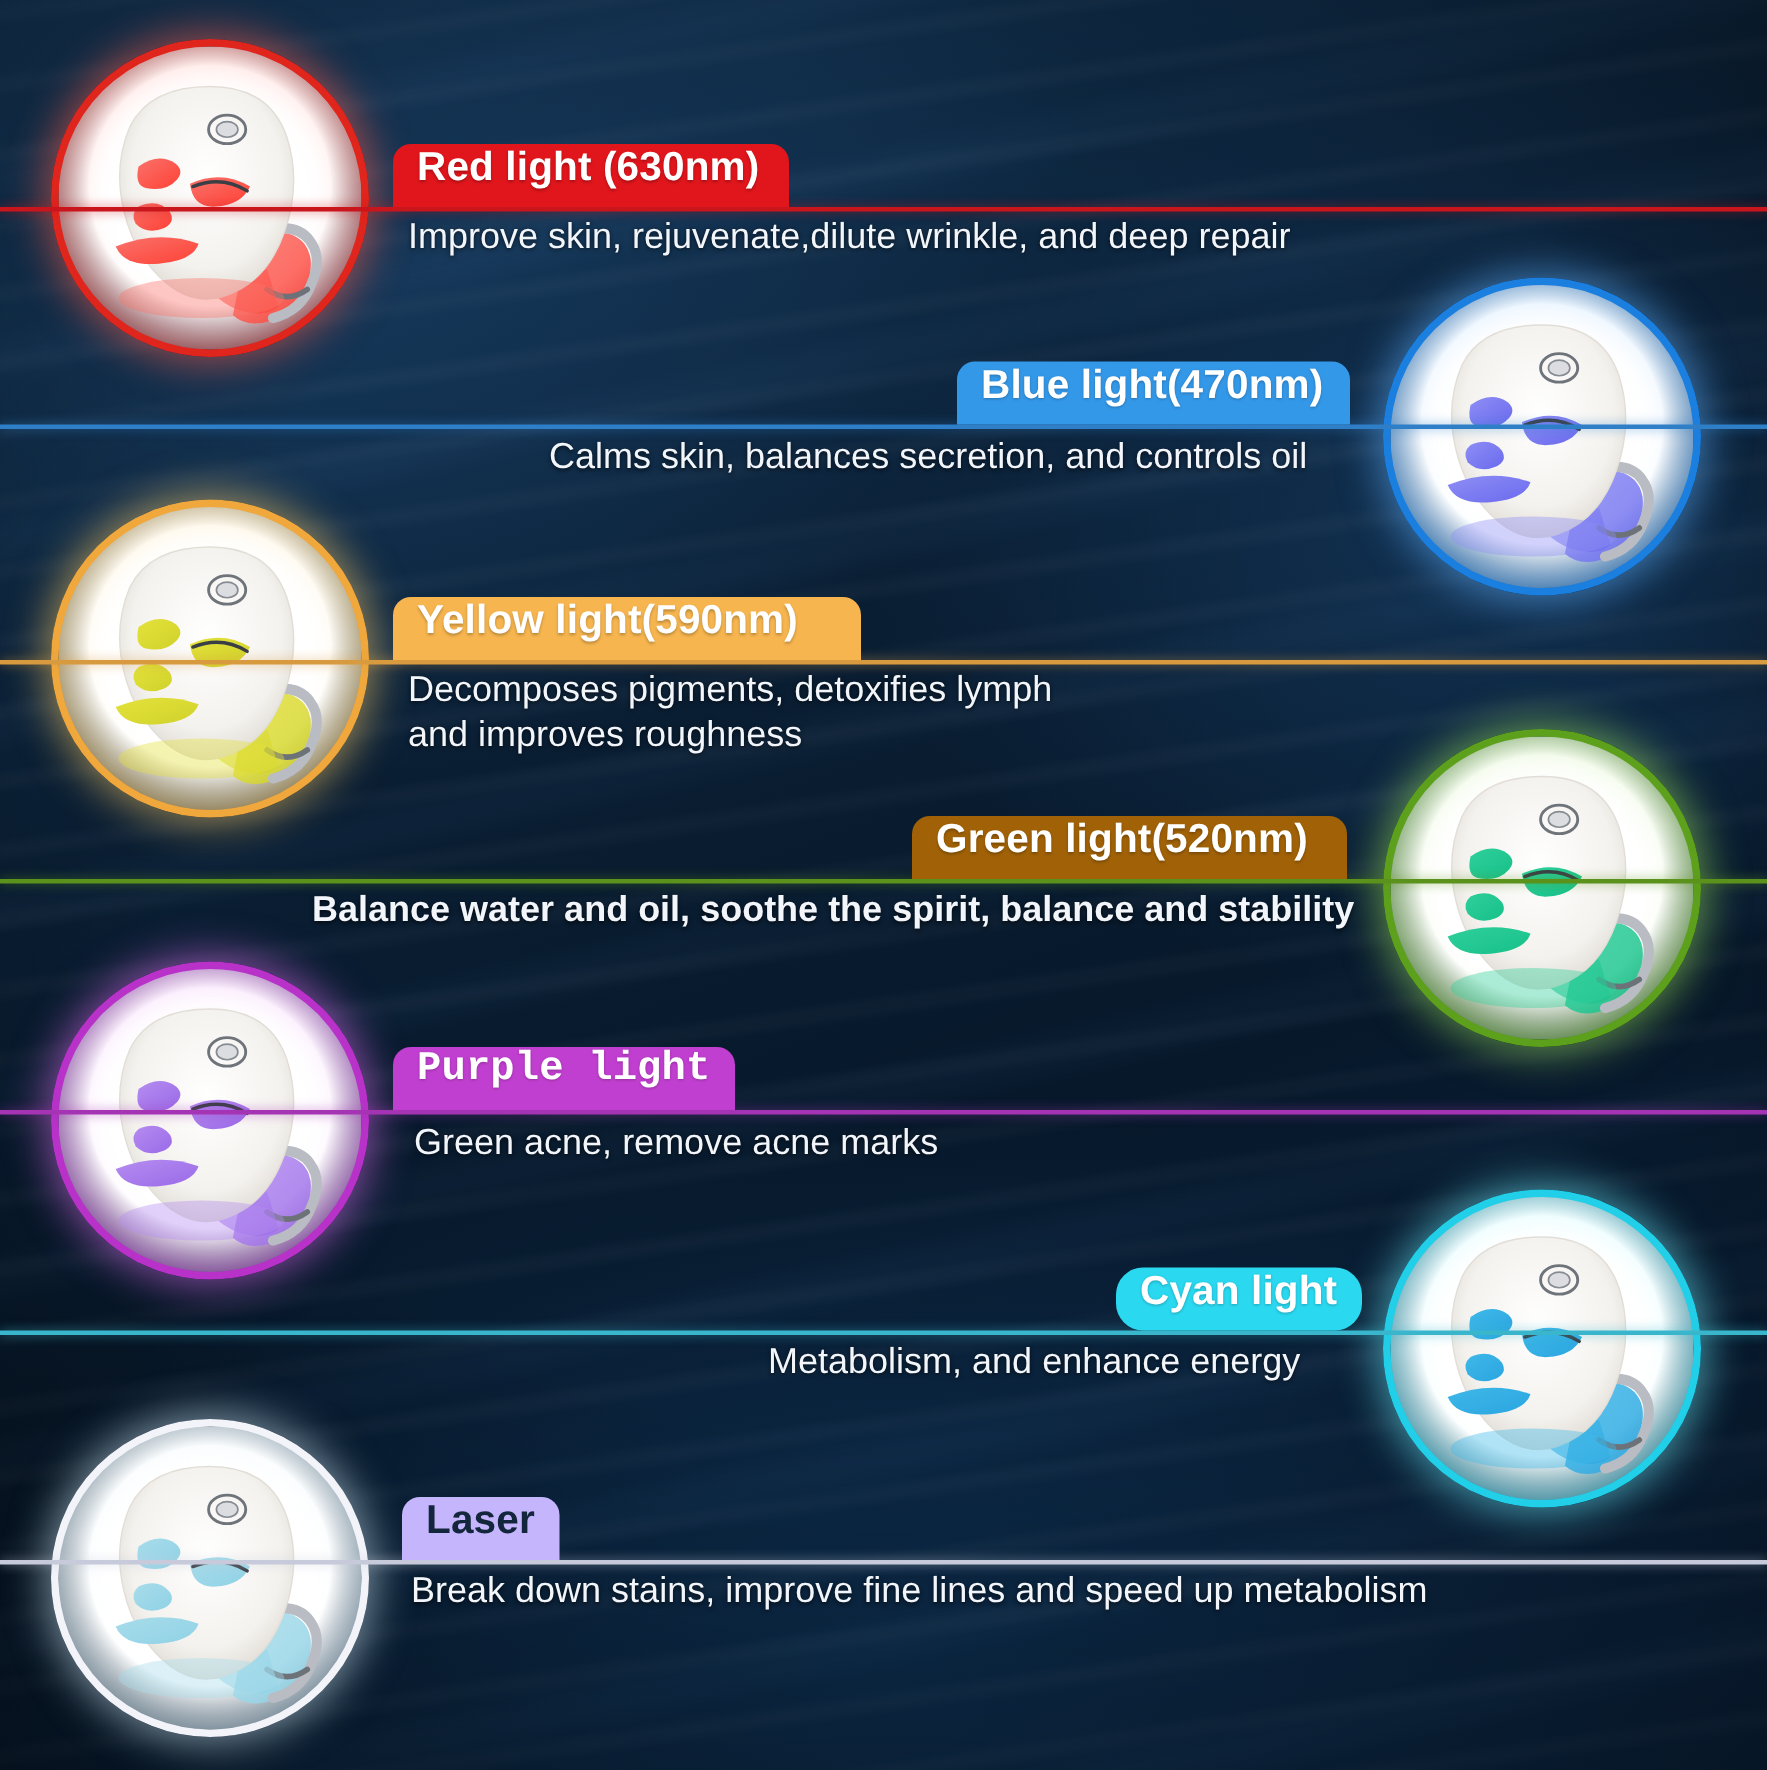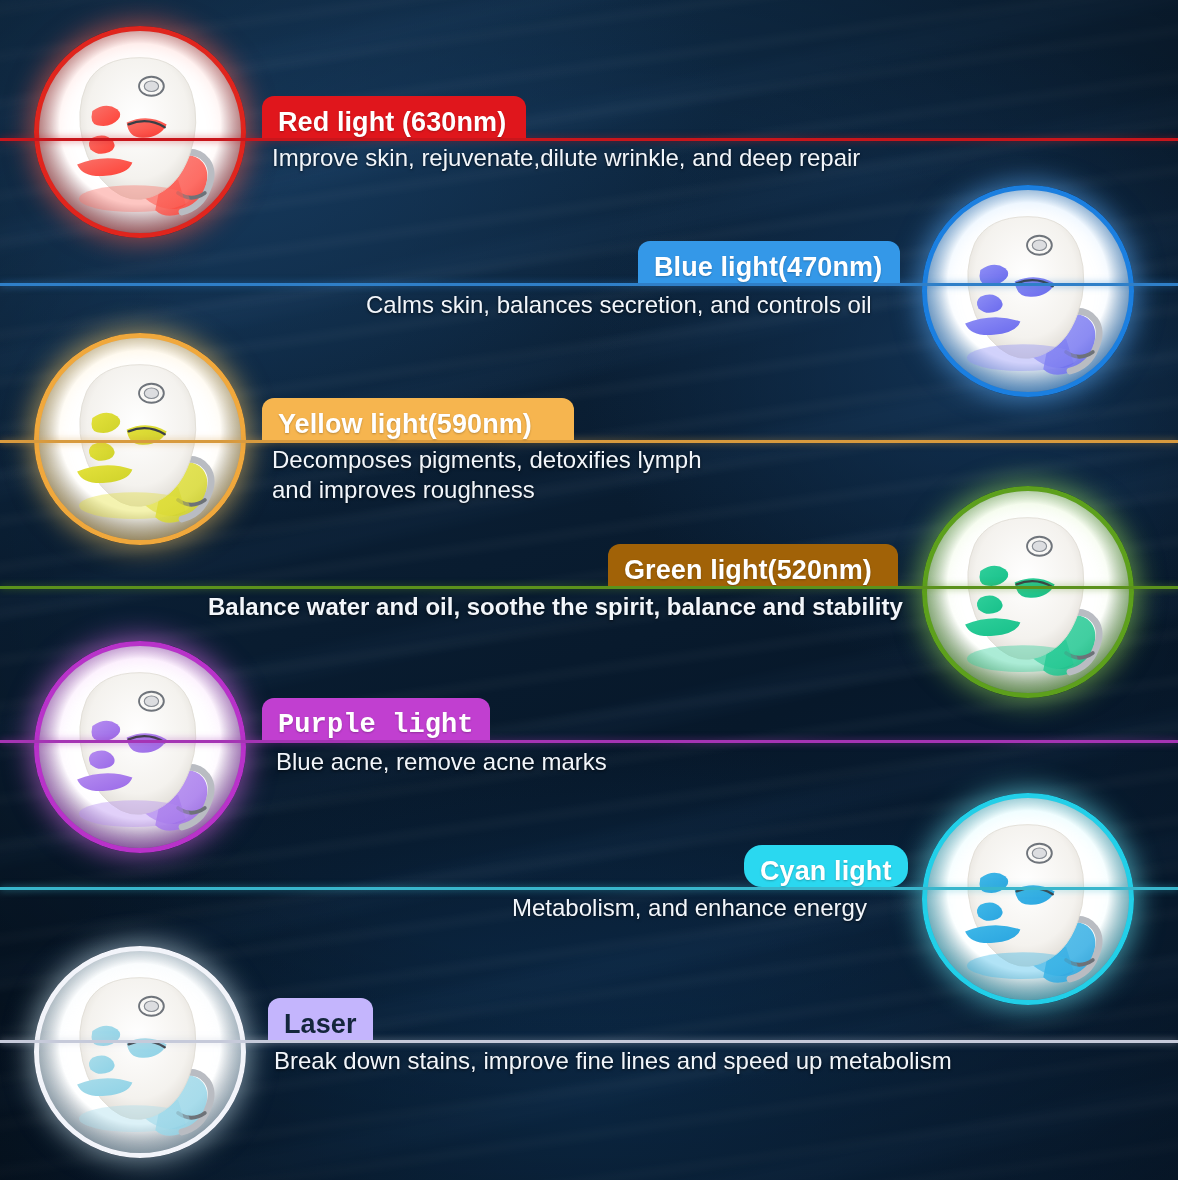--- a/index.html
+++ b/index.html
@@ -34,21 +34,21 @@
     background:radial-gradient(ellipse 85% 75% at 50% 45%, rgba(0,0,0,0) 48%, rgba(0,0,0,.46) 100%); }
 
   
   .row { position:absolute; left:0; width:1178px; }
 
   
   .rule { position:absolute; left:0; width:1178px; height:3px; }
 
   .pill {
     position:absolute; height:42px; padding:0 16px;
-    display:flex; align-items:flex-end;
+    display:flex; align-items:flex-start;
     border-radius:12px 12px 0 0;
     font-size:27px; font-weight:700; color:#fff;
     letter-spacing:.1px; white-space:nowrap;
     text-shadow:0 1px 2px rgba(0,0,0,.25);
   }
   .pill.dark { color:#14263c; text-shadow:none; }
 
   .desc {
     position:absolute;
     font-size:24px; color:#f2f6fb; white-space:pre;
@@ -309,21 +309,21 @@
     <path d="M40 140 q30 -12 58 -2 q-4 12 -28 14 q-24 2 -30 -12z" fill="url(#l-b58cf0)"></path>
 
     <ellipse cx="100" cy="176" rx="58" ry="14" fill="#b58cf0" opacity=".4"></ellipse>
   </svg>
         </div>
       </div>
       <div class="rule" style="top: 740px; background: rgb(165, 52, 180); box-shadow: rgba(165, 52, 180, 0.6) 0px 0px 7px;"></div>
       <div class="pill" style="background: rgb(193, 63, 208); left: 262px; top: 698px; min-width: 196px; font-family: Liberation Mono, monospace;">
         <span>Purple light</span>
       </div>
-      <div class="desc" style="left: 276px; top: 747px;">Blue acne, remove acne marks</div>
+      <div class="desc" style="left: 276px; top: 747px;">Green acne, remove acne marks</div>
     </div>
     <div class="row">
       <div class="mask-wrap m-right" style="top: 793px;">
         <div class="ring" style="--ring: #22cfe8; --glow: #6ef0ff88; --halo: #6ef0ff55; --halo2: #6ef0ff99;">
   <svg class="mask-svg" viewBox="0 0 212 212">
     <defs>
       <radialGradient id="g-3fb8e8" cx="50%" cy="42%" r="62%">
         <stop offset="0%" stop-color="#ffffff"></stop>
         <stop offset="70%" stop-color="#f4f2ee"></stop>
         <stop offset="100%" stop-color="#ddd9d2"></stop>

